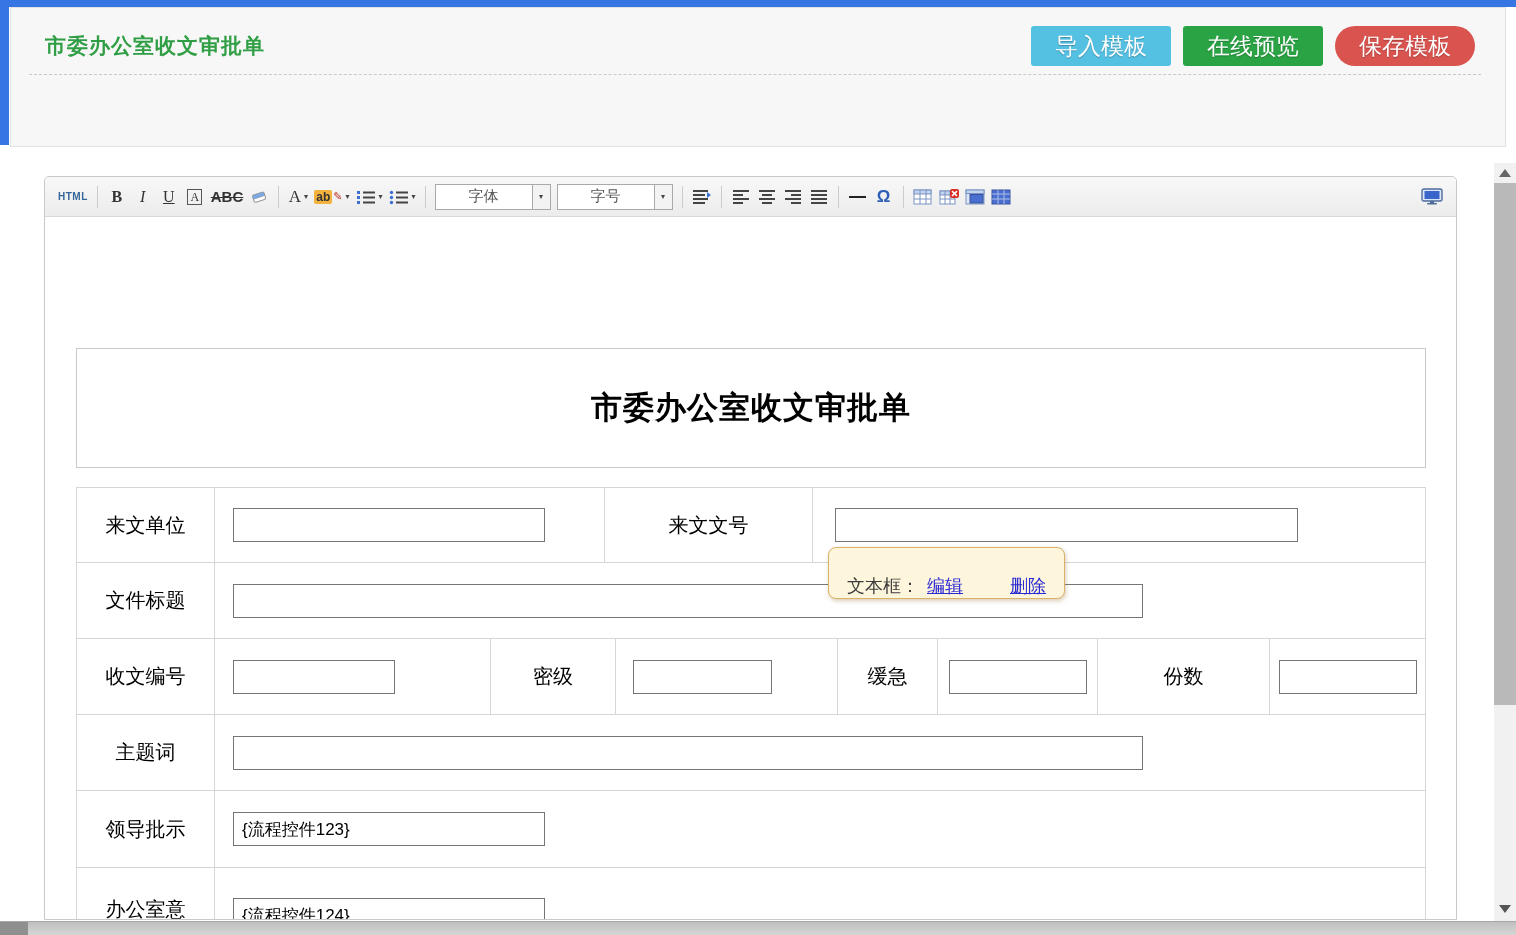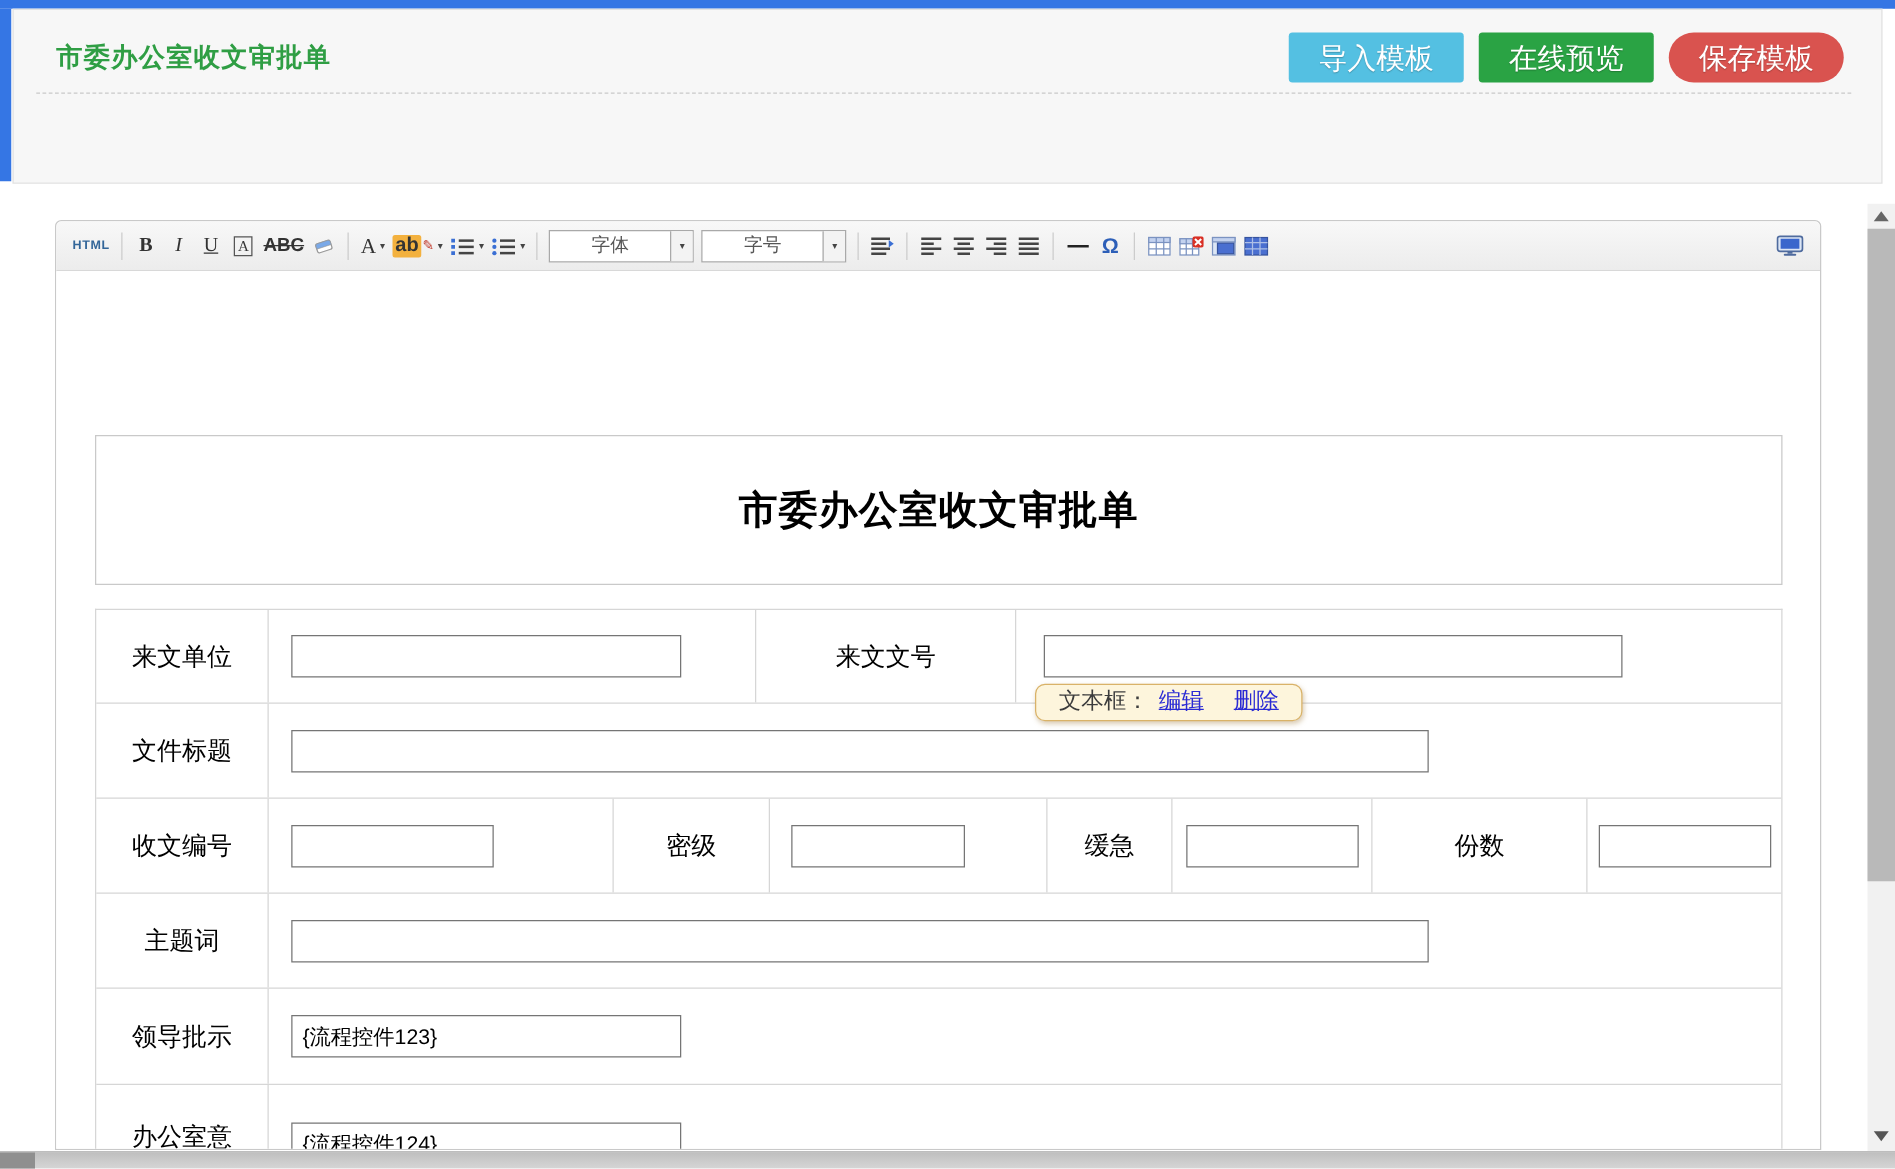--- a/index.html
+++ b/index.html
@@ -31,21 +31,21 @@
   .tbtn { height:26px; min-width:26px; display:flex; align-items:center; justify-content:center; padding:0 3px; border-radius:3px; color:#333; cursor:pointer; }
   .tsep { width:1px; height:22px; background:#ccc; margin:0 6px; }
   .t-html { font-size:10px; font-weight:bold; color:#369; letter-spacing:.5px; }
   .t-b { font-family:"Liberation Serif", serif; font-weight:bold; font-size:16px; }
   .t-i { font-family:"Liberation Serif", serif; font-style:italic; font-size:16px; }
   .t-u { font-family:"Liberation Serif", serif; font-size:16px; text-decoration:underline; }
   .t-abox { font-family:"Liberation Serif", serif; font-size:12px; border:1px solid #555; padding:0 2px; line-height:14px; }
   .t-abc { font-size:15px; font-weight:bold; text-decoration:line-through; }
   .t-A { font-family:"Liberation Serif", serif; font-size:17px; }
   .caret { font-size:8px; color:#444; margin-left:3px; }
-  .hl-chip { background:#f3b13e; border-radius:2px; padding:0 2px; font-size:16px; font-weight:bold; color:#333; }
+  .hl-chip { background:#f3b13e; border-radius:2px; padding:0 2px; font-size:12px; font-weight:bold; color:#333; }
   .hl-pen { color:#c0392b; font-size:11px; margin-left:1px; }
   .combo { display:flex; align-items:stretch; height:26px; background:#fff; border:1px solid #a9a9a9; margin:0 3px; cursor:pointer; }
   .combo .cval { width:96px; display:flex; align-items:center; justify-content:center; font-size:15px; color:#555; }
   .combo .cdrop { width:18px; border-left:1px solid #a9a9a9; display:flex; align-items:center; justify-content:center; font-size:8px; color:#444; background:#f3f3f3; }
   .hrline { width:17px; height:2px; background:#222; }
   .t-omega { font-size:17px; font-weight:bold; color:#2d5fb8; }
   .fullscreen { margin-left:auto; }
 
   
   .canvas { position:relative; height:702px; background:#fff; overflow:hidden; }
@@ -62,25 +62,25 @@
 
   .r-std { height:76px; }
   .r1 { height:75px; }
   .r5 { height:77px; }
   .r6 { height:110px; }
   .r6 .fcell { align-items:flex-start; }
   .r6 .flabel { margin-top:28px; }
   .r6 .tin { margin-top:30px; }
 
   
-  .tooltip { position:absolute; left:783px; top:330px; height:30px; display:flex; align-items:flex-start; padding:0 18px; background:#fdf5dc; border:1px solid #d9b268; border-radius:8px; box-shadow:1px 2px 4px rgba(150,110,40,.35); z-index:5; }
+  .tooltip { position:absolute; left:783px; top:330px; height:52px; display:flex; align-items:flex-end; padding:0 18px; background:#fdf5dc; border:1px solid #d9b268; border-radius:8px; box-shadow:1px 2px 4px rgba(150,110,40,.35); z-index:5; }
   .tooltip .tlabel { font-size:18px; color:#3c3c3c; font-family:"Liberation Serif", serif; }
   .tooltip a { font-size:18px; color:#2a2ad4; text-decoration:underline; font-family:"Liberation Serif", serif; cursor:pointer; }
   .tooltip .edit { margin-left:8px; }
-  .tooltip .del { margin-left:24px;text-decoration:underline; }
+  .tooltip .del { margin-left:47px;text-decoration:underline; }
 
   
   .scrollbar { position:absolute; left:1494px; top:163px; width:22px; height:758px; background:#f1f1f1; }
   .sb-up { position:absolute; left:5px; top:6px; width:0; height:0; border-left:6px solid transparent; border-right:6px solid transparent; border-bottom:8px solid #666; }
   .sb-thumb { position:absolute; left:0; top:20px; width:22px; height:522px; background:#b9b9b9; }
   .sb-down { position:absolute; left:5px; top:742px; width:0; height:0; border-left:6px solid transparent; border-right:6px solid transparent; border-top:8px solid #555; }
 
   
   .bottomstrip { position:absolute; left:0; top:921px; width:1516px; height:14px; background:linear-gradient(#bfbfbf,#d6d6d6); border-top:1px solid #a8a8a8; }
   .bottomstrip .corner { position:absolute; left:0; top:0; width:28px; height:14px; background:#8f8f8f; }

